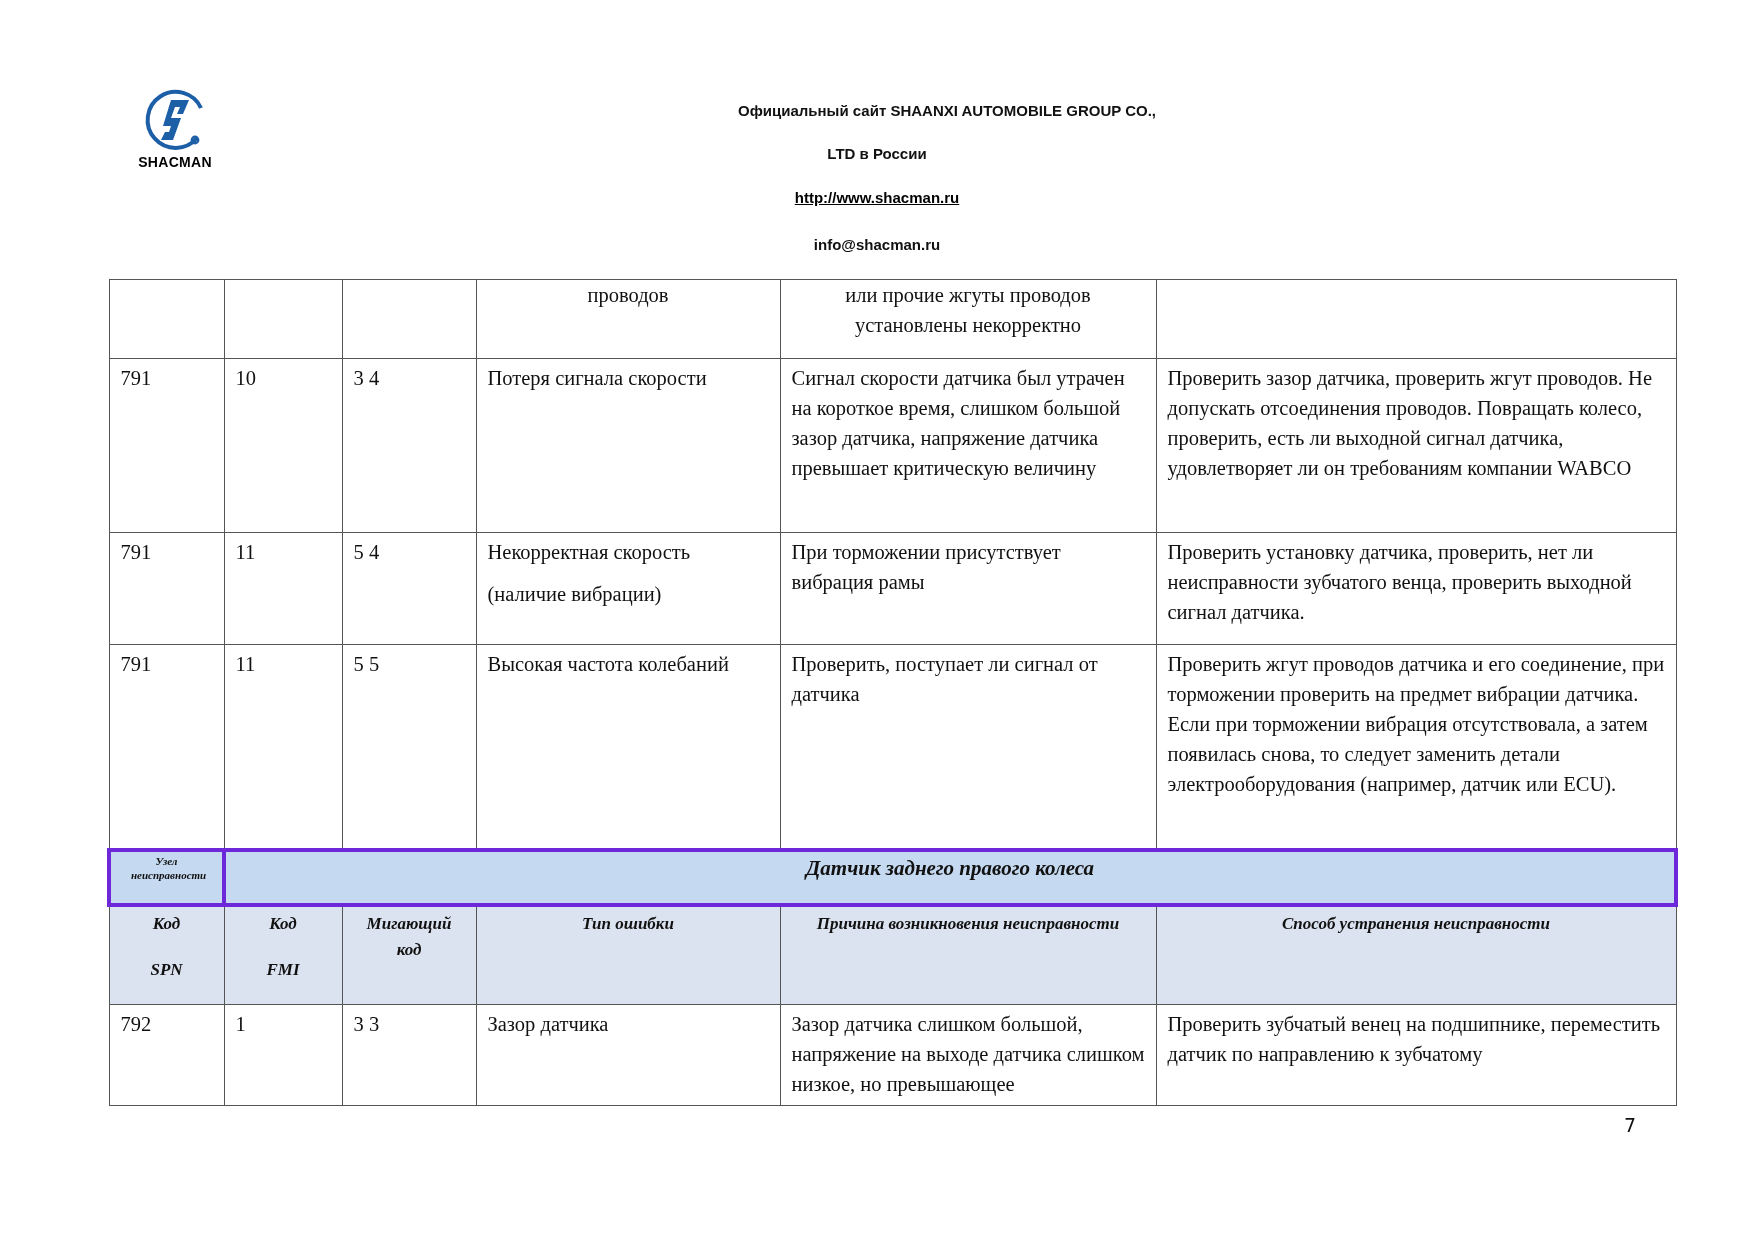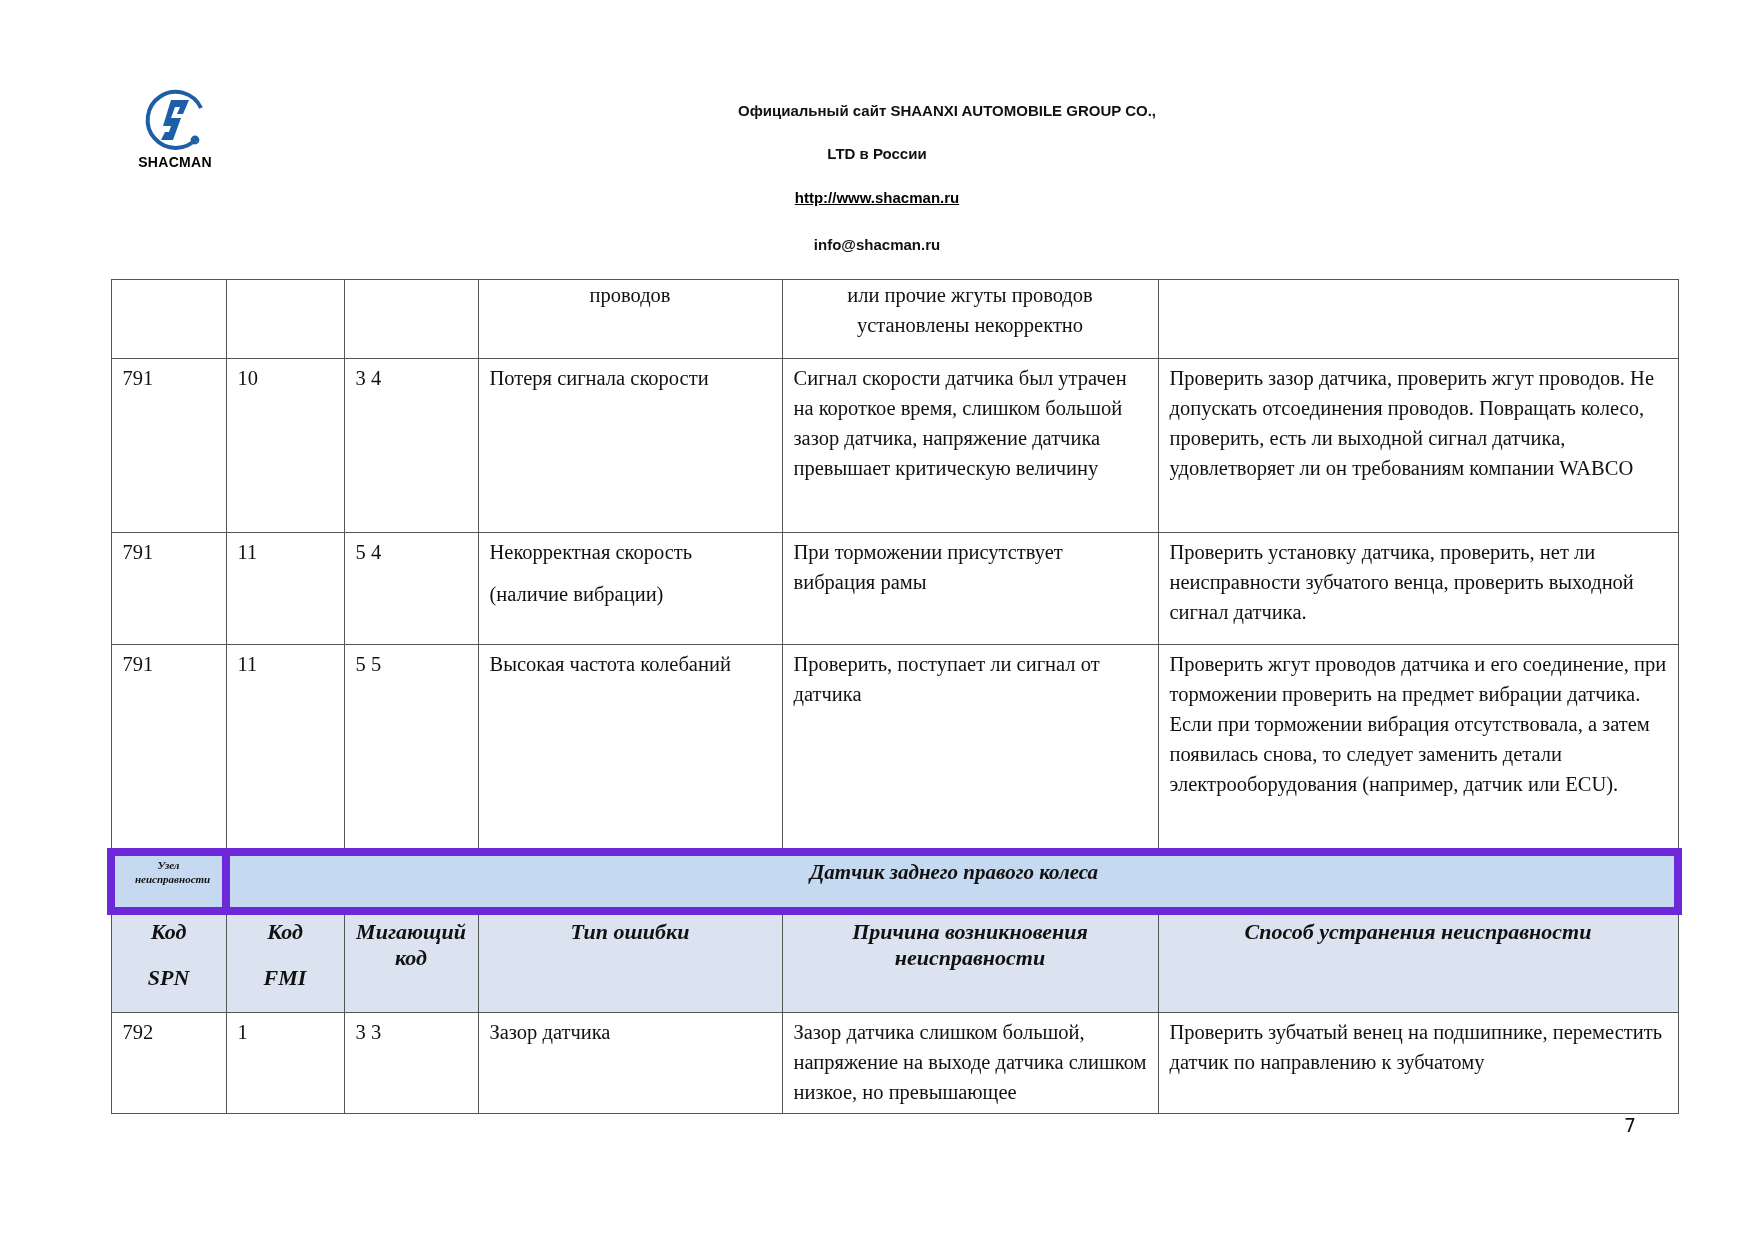--- a/index.html
+++ b/index.html
@@ -19,25 +19,25 @@
   table.main { position: absolute; left: 107px; top: 279px; width: 1567px; border-collapse: collapse; table-layout: fixed; }
   table.main td { border: 1px solid #555; vertical-align: top; font-size: 20.5px; line-height: 30px; padding: 4px 11px 6px 11px; }
   col.c1 { width: 115px; } col.c2 { width: 118px; } col.c3 { width: 134px; }
   col.c4 { width: 304px; } col.c5 { width: 376px; } col.c6 { width: 520px; }
 
   tr.r0 td { height: 72px; padding-top: 0; text-align: center; }
   tr.r1 td { height: 163px; }
   tr.r2 td { height: 101px; }
   tr.r3 td { height: 193px; }
 
-  tr.section td { background: #c5d9f0; border: 8px solid #6d28d9; height: 47px; padding: 2px 20px; }
+  tr.section td { background: #c5d9f0; border: 4px solid #6d28d9; height: 47px; padding: 2px 20px; }
   .section-node { font-size: 11px; line-height: 14px; font-style: italic; font-weight: bold; text-align: center; }
   .section-title { font-size: 21px; font-style: italic; font-weight: bold; padding-left: 560px; line-height: 28px; }
 
-  tr.colhead td { background: #dce3f0; font-style: italic; font-weight: bold; text-align: center; height: 87px; font-size: 22px; line-height: 26px; padding-top: 4px; }
+  tr.colhead td { background: #dce3f0; font-style: italic; font-weight: bold; text-align: center; height: 87px; font-size: 17px; line-height: 26px; padding-top: 4px; }
   .gap { display: block; height: 20px; }
 
   tr.r4 td { height: 80px; line-height: 30px; }
   .p2 { margin-top: 12px; display: block; }
 
   .page-number { position: absolute; left: 1624px; top: 1114px; font-family: "DejaVu Sans", sans-serif; font-size: 19px; color: #111; }
 </style>
 </head>
 <body>
 

